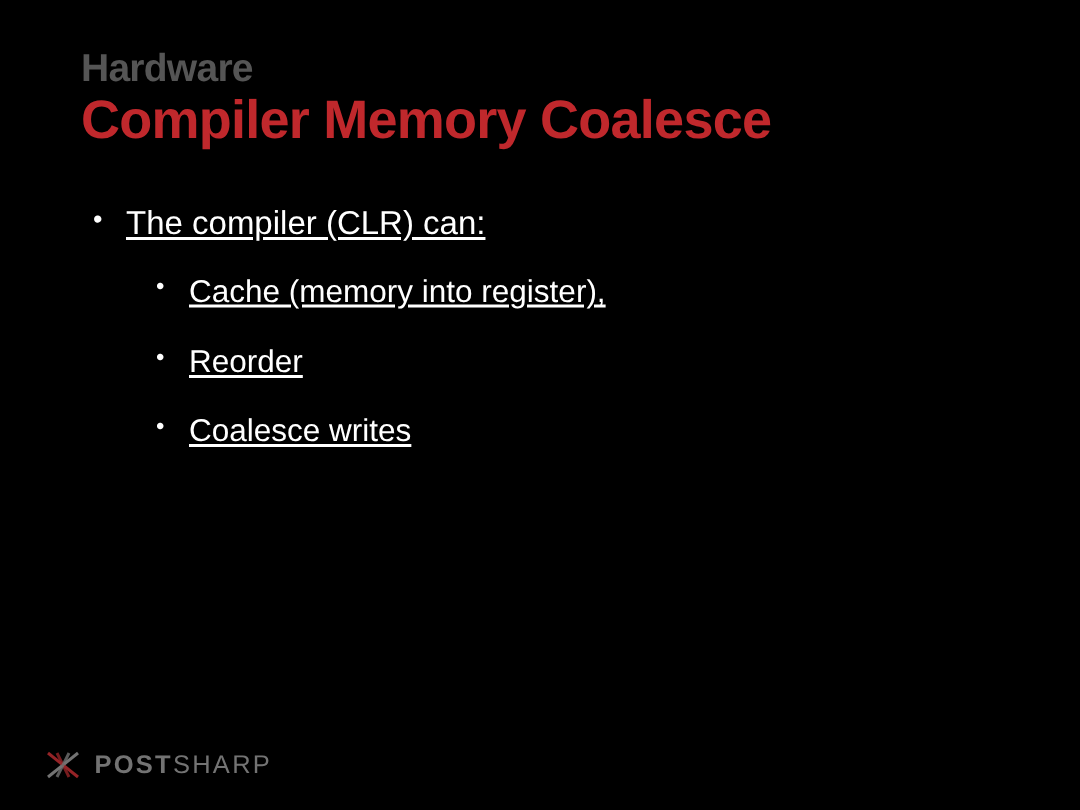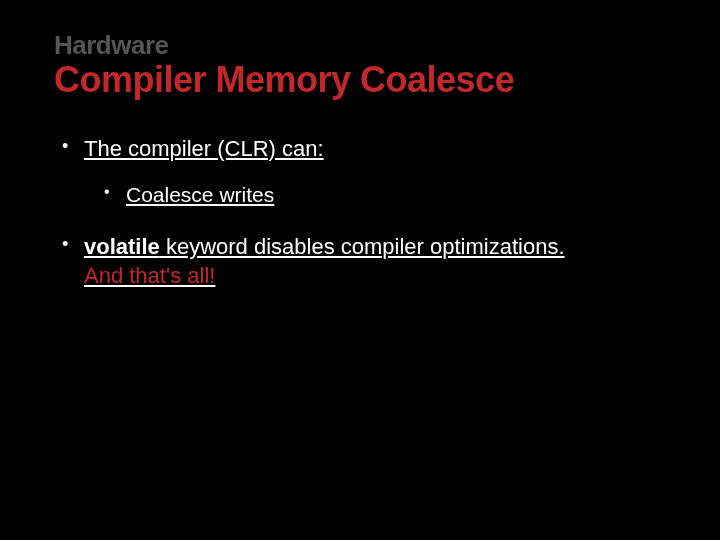--- a/index.html
+++ b/index.html
@@ -111,25 +111,36 @@
 
 <div class="slide">
 
   <div class="eyebrow">Hardware</div>
   <div class="title">Compiler Memory Coalesce</div>
 
   <ul class="top">
     <li>
       <span>The compiler (CLR) can:</span>
       <ul class="sub">
+        <li>Cache (memory into register),</li>
+        <li>Reorder</li>
         <li>Coalesce writes</li>
       </ul>
-    </li>
-    <li class="volatile-item">
-      <span class="bold">volatile</span><span> keyword disables compiler optimizations.</span><br>
-      <span class="warn">And that's all!</span>
     </li>
   </ul>
 
   <div class="footer">
+    <div class="logo">
+      <span class="logo-mark">
+        <svg width="24" height="20" viewBox="0 0 24 20">
+          <line x1="2" y1="2" x2="22" y2="18" stroke="#b02a2e" stroke-width="2"></line>
+          <line x1="2" y1="18" x2="22" y2="2" stroke="#888" stroke-width="2"></line>
+          <line x1="8" y1="2" x2="16" y2="18" stroke="#b02a2e" stroke-width="2" opacity="0.8"></line>
+          <line x1="8" y1="18" x2="16" y2="2" stroke="#888" stroke-width="2" opacity="0.8"></line>
+        </svg>
+      </span>
+      <span class="logo-text">
+        <span>POST</span><span class="thin">SHARP</span>
+      </span>
+    </div>
   </div>
 
 </div>
 
 </body></html>

